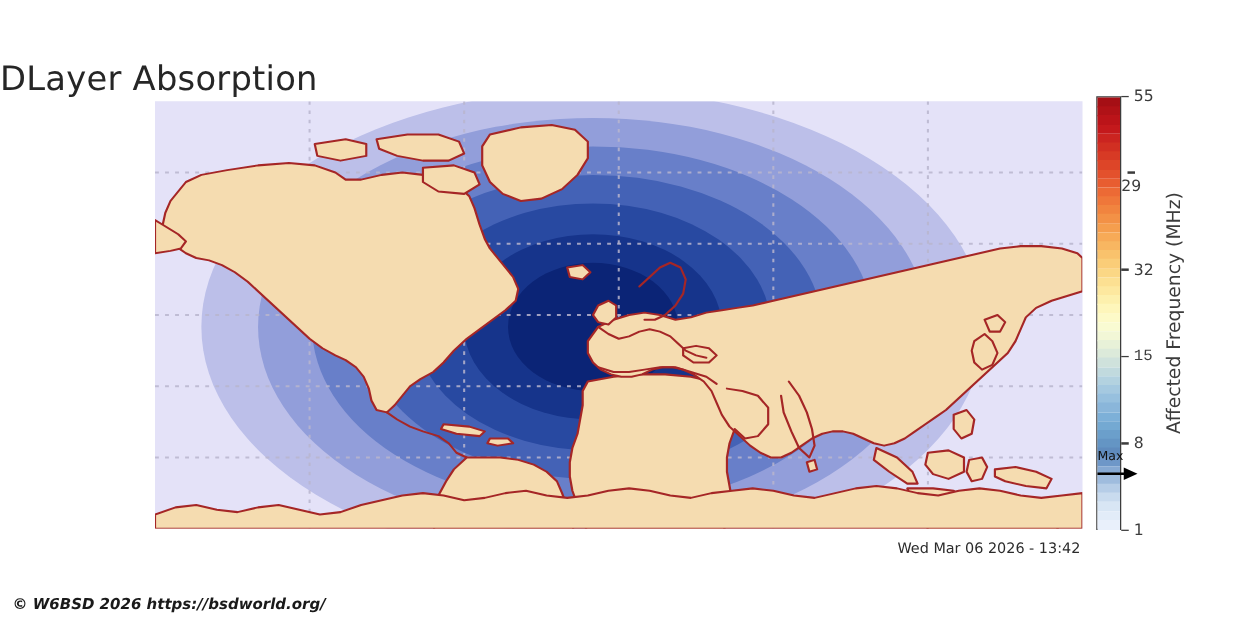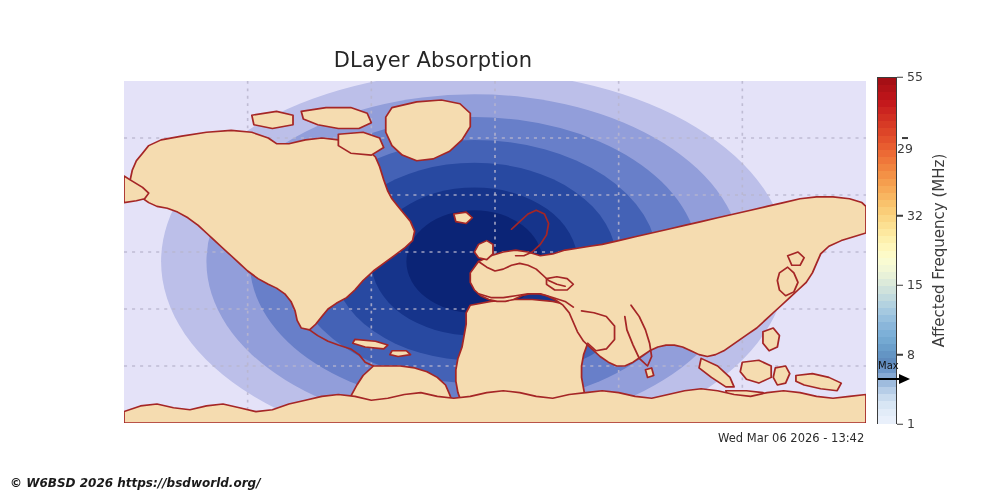--- a/index.html
+++ b/index.html
@@ -5,22 +5,22 @@
   html,body{margin:0;padding:0;}
   body{
     width:1000px;height:500px;overflow:hidden;background:#ffffff;
     font-family:"DejaVu Sans","Liberation Sans",sans-serif;
     -webkit-font-smoothing:antialiased;
   }
   #root{position:relative;width:1000px;height:500px;}
 
   
   .chart-title{
-    position:absolute;left:0;top:48px;width:866px;text-align:center;
-    font-size:21px;color:#262626;letter-spacing:.2px;
+    position:absolute;left:0;top:48px;width:866px;text-align:left;
+    font-size:27px;color:#262626;letter-spacing:.2px;
   }
 
   
   .map-axes{
     position:absolute;left:124px;top:81px;width:742px;height:342px;
     background:#e4e2f8;overflow:hidden;
   }
   .map-axes svg{display:block;width:742px;height:342px;}
 
   
@@ -213,21 +213,21 @@
         <span class="lbl">55</span>
       </div>
       <div class="tk" style="top: 69.4px; flex-direction: column;">
         <span class="dash"></span>
         <span class="lbl">29</span>
       </div>
       <div class="tk" style="top: 138.8px;">
         <span class="dash"></span>
         <span class="lbl">32</span>
       </div>
-      <div class="tk" style="top: 208.2px;">
+      <div class="tk" style="top: 208.2px; font-family: Liberation Mono, monospace;">
         <span class="dash"></span>
         <span class="lbl">15</span>
       </div>
       <div class="tk" style="top: 277.6px;">
         <span class="dash"></span>
         <span class="lbl">8</span>
       </div>
       <div class="tk" style="top: 347px;">
         <span class="dash"></span>
         <span class="lbl">1</span>

